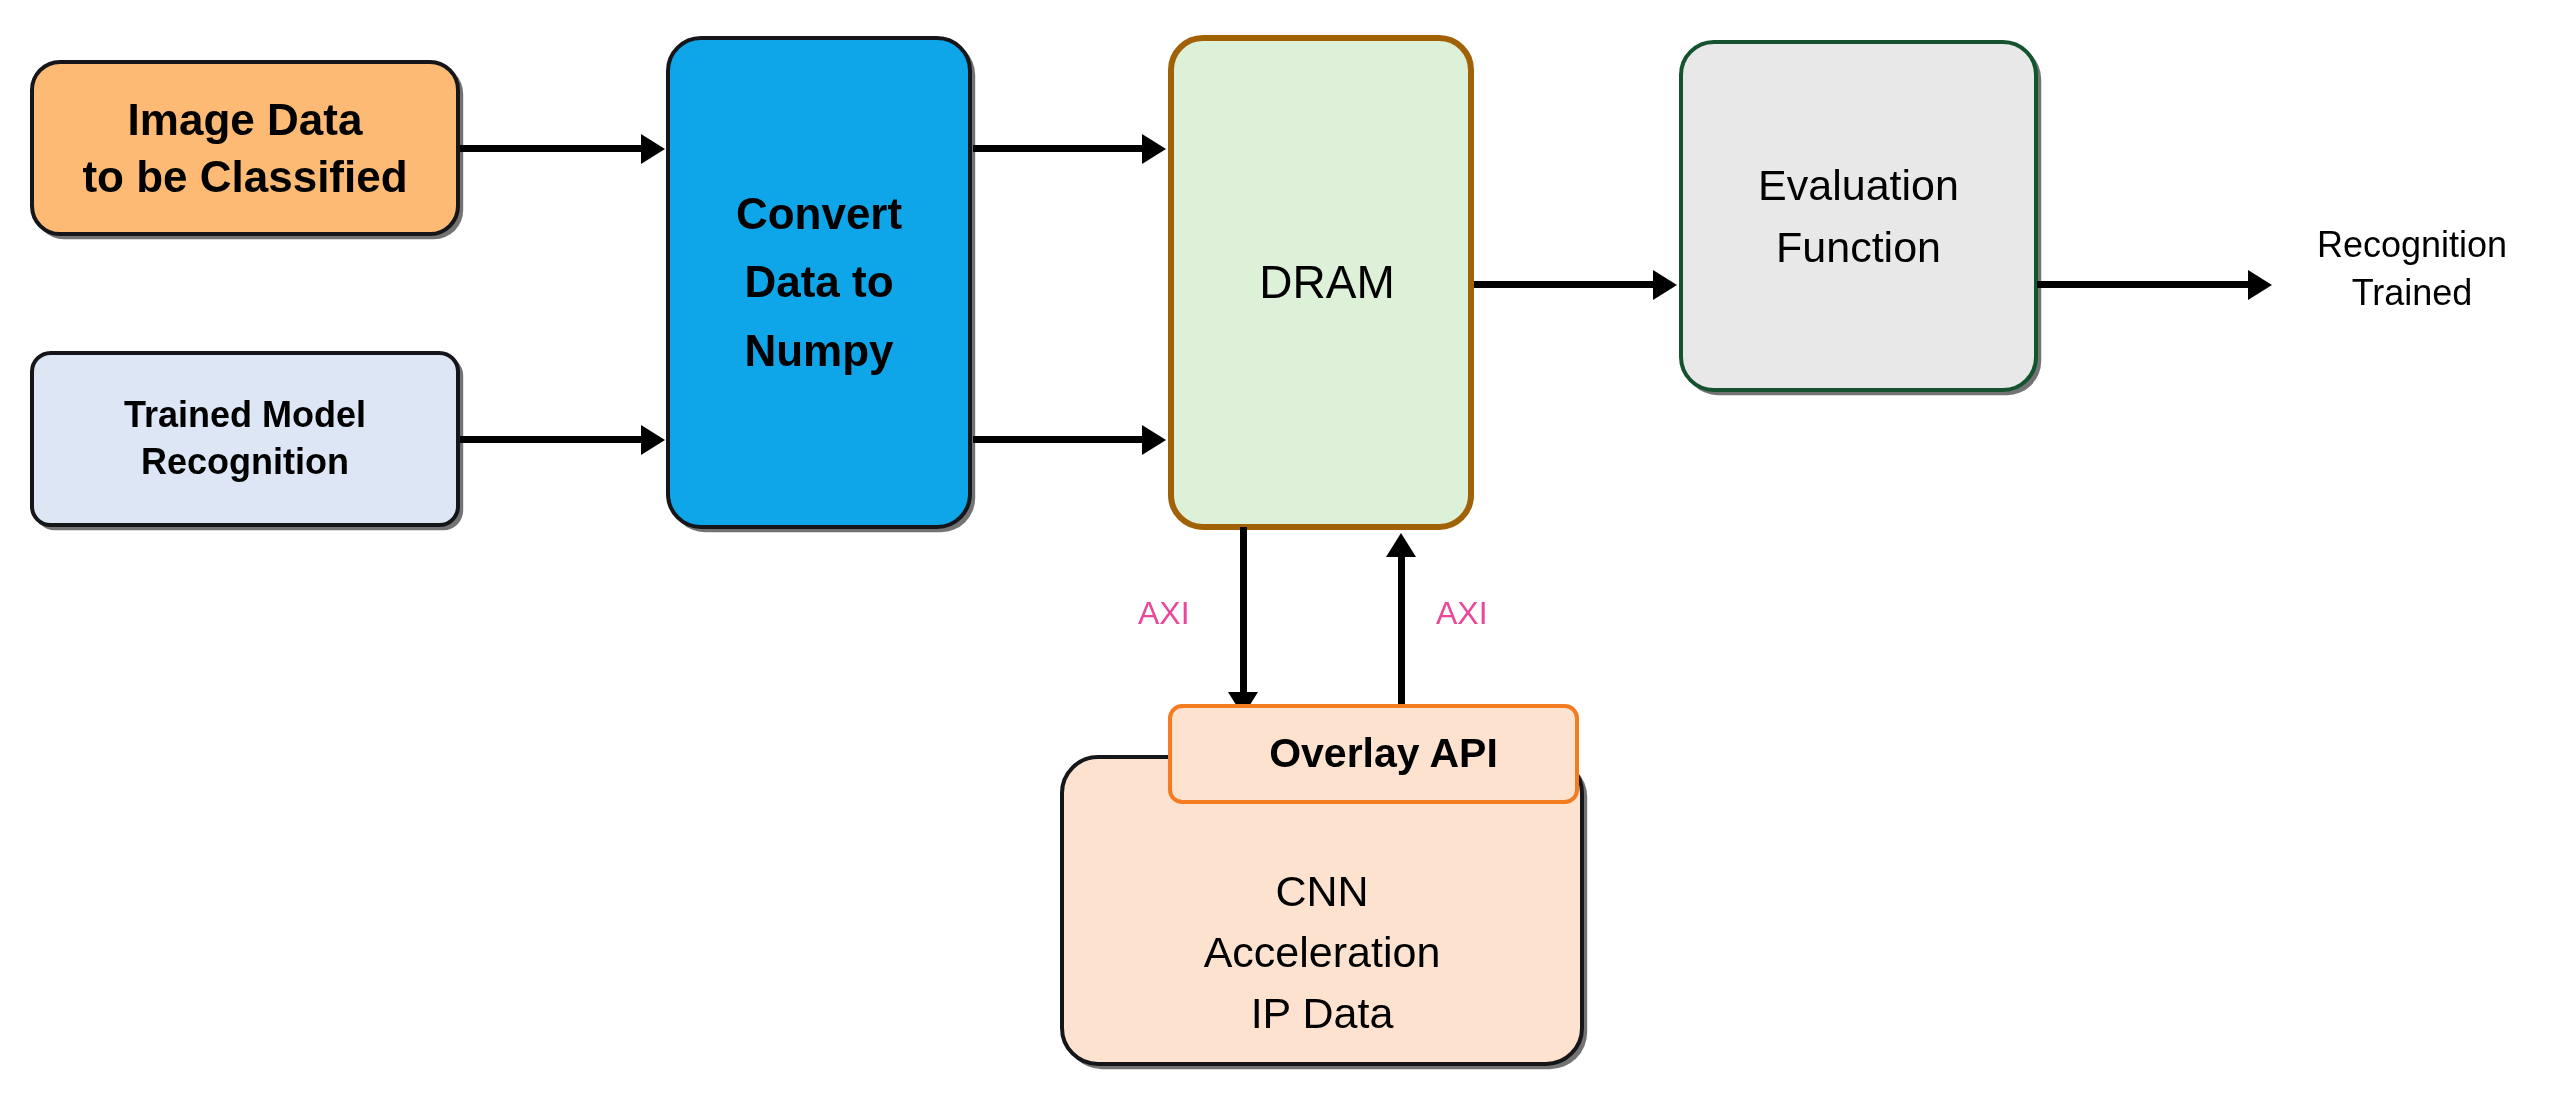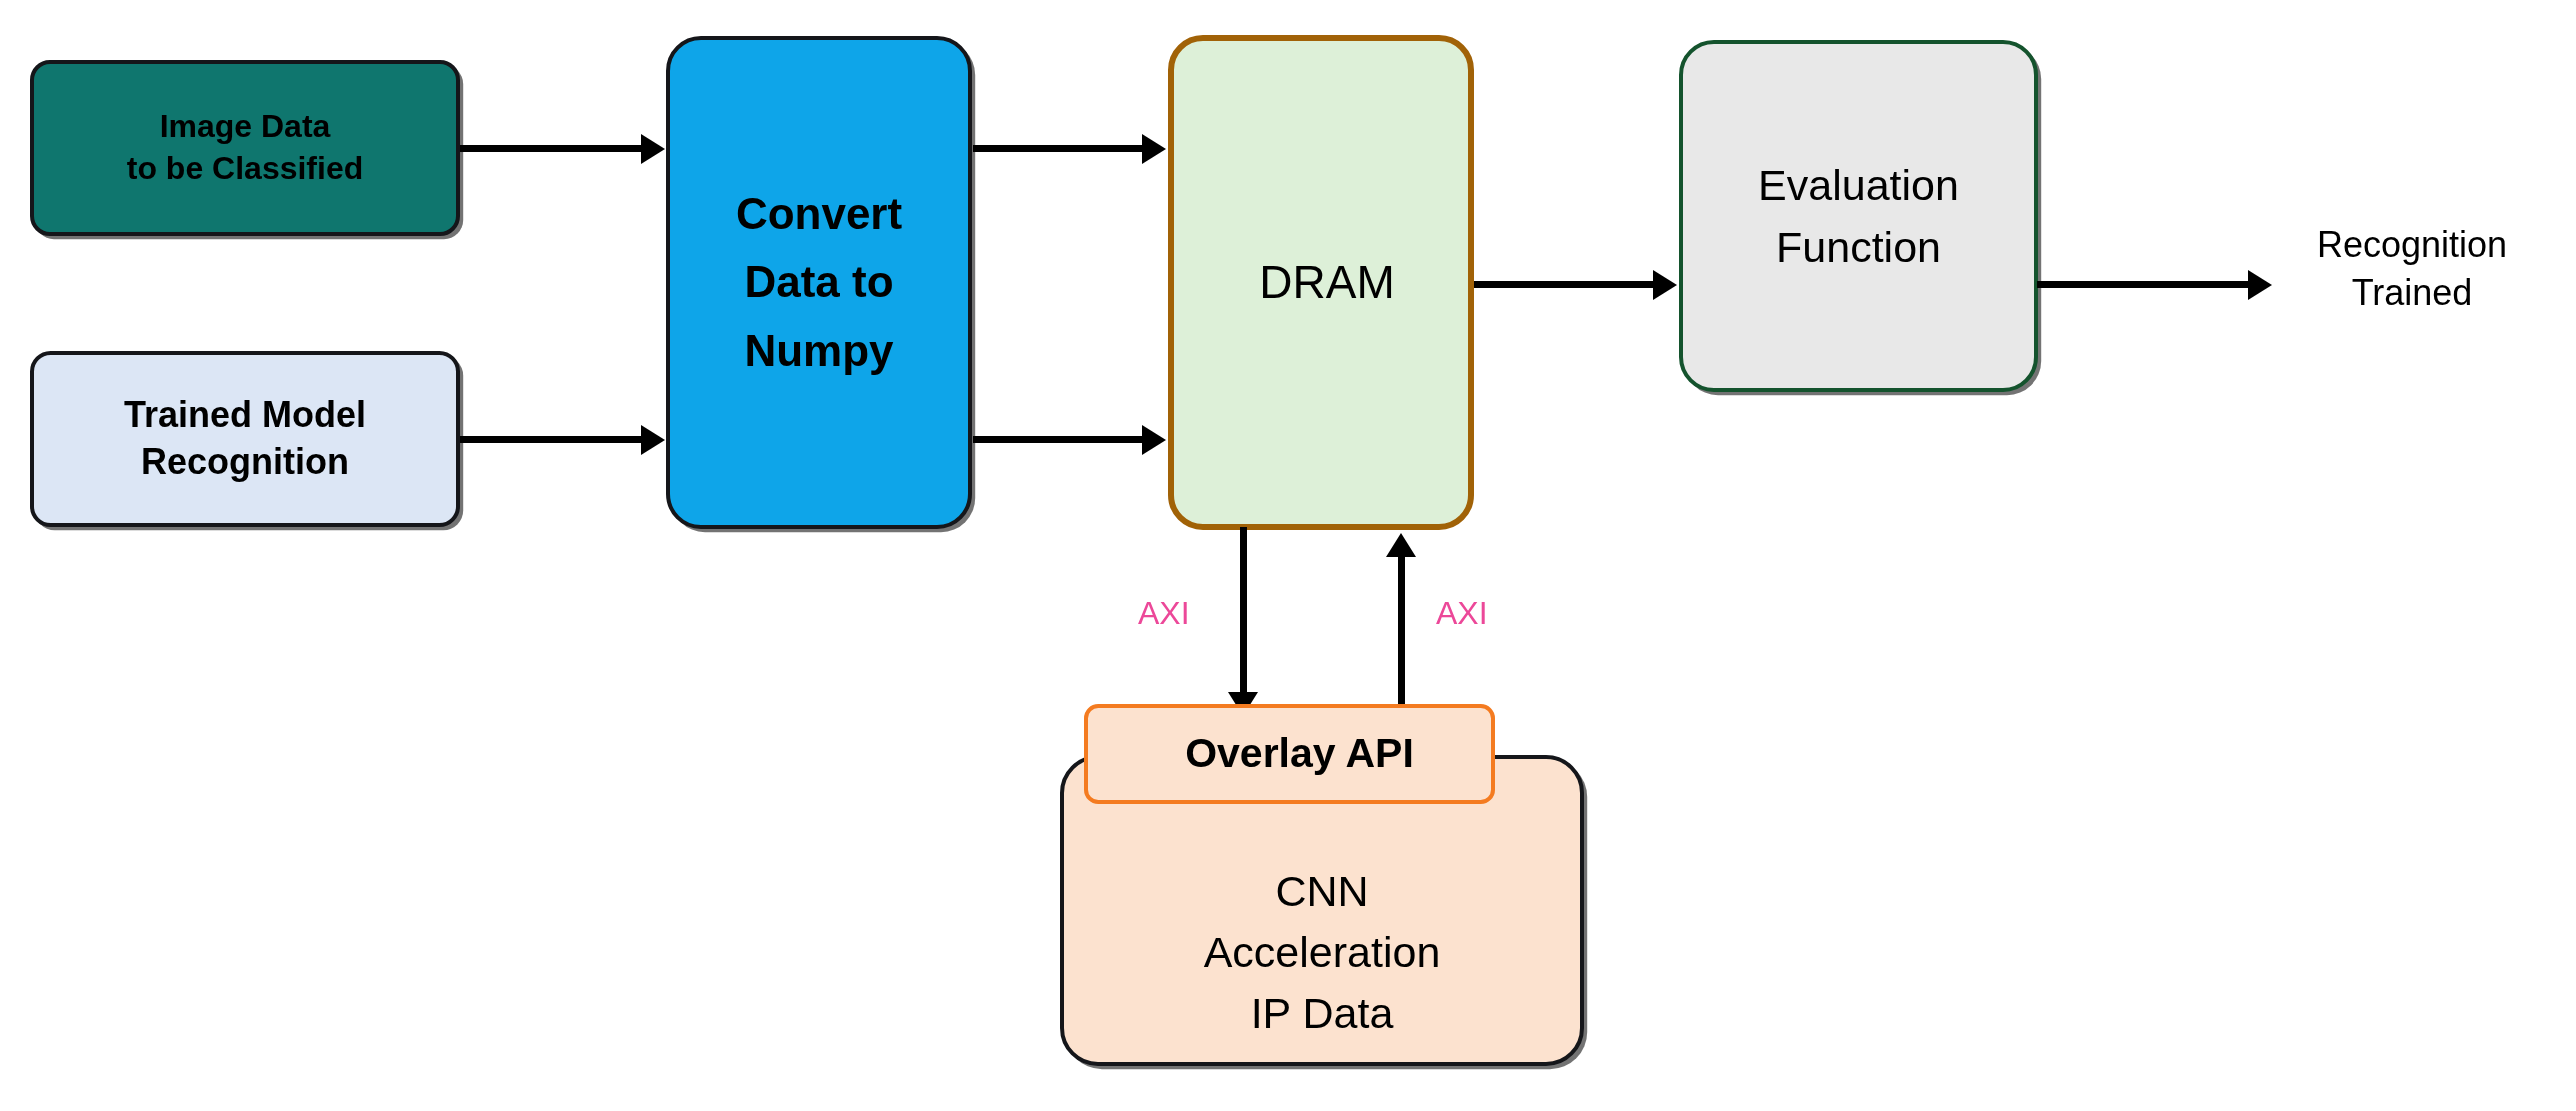--- a/index.html
+++ b/index.html
@@ -28,24 +28,24 @@
     white-space: pre-line;
   }
   .node-label {
     display: block;
     white-space: pre-line;
   }
 
   
   #node-image-data {
     left: 30px;  top: 60px;   width: 430px;  height: 176px;
-    background: #0f766e;
-    border: 4px solid #15161a;
-    border-radius: 20px;
-    font-size: 32px;
+    background: #fdba74;
+    border: 4px solid #15161a;
+    border-radius: 30px;
+    font-size: 44px;
     font-weight: bold;
     box-shadow: 4px 4px 0 -0.8px rgba(0,0,0,0.55);
   }
   #node-trained-model {
     left: 30px;  top: 351px;  width: 430px;  height: 176px;
     background: #dce6f5;
     border: 4px solid #15161a;
     border-radius: 20.6px;
     font-size: 36px;
     font-weight: bold;
@@ -84,21 +84,21 @@
     background: #fce2cf;
     border: 4px solid #15161a;
     border-radius: 38px;
     font-size: 43px;
     line-height: 1.42;
     align-items: flex-end;
     padding-bottom: 17.5px;
     box-shadow: 4px 4px 0 -0.8px rgba(0,0,0,0.55);
   }
   #node-overlay-api {
-    left: 1084px; top: 704px; width: 411px; height: 100px;
+    left: 1168px; top: 704px; width: 411px; height: 100px;
     background: #fce2cf;
     border: 4.8px solid #f47b20;
     border-radius: 14.3px;
     font-size: 41px;
     font-weight: bold;
     z-index: 6;
     padding-left: 20px;
   }
   #label-recognition {
     left: 2277px; top: 213px;  width: 270px; height: 111px;

